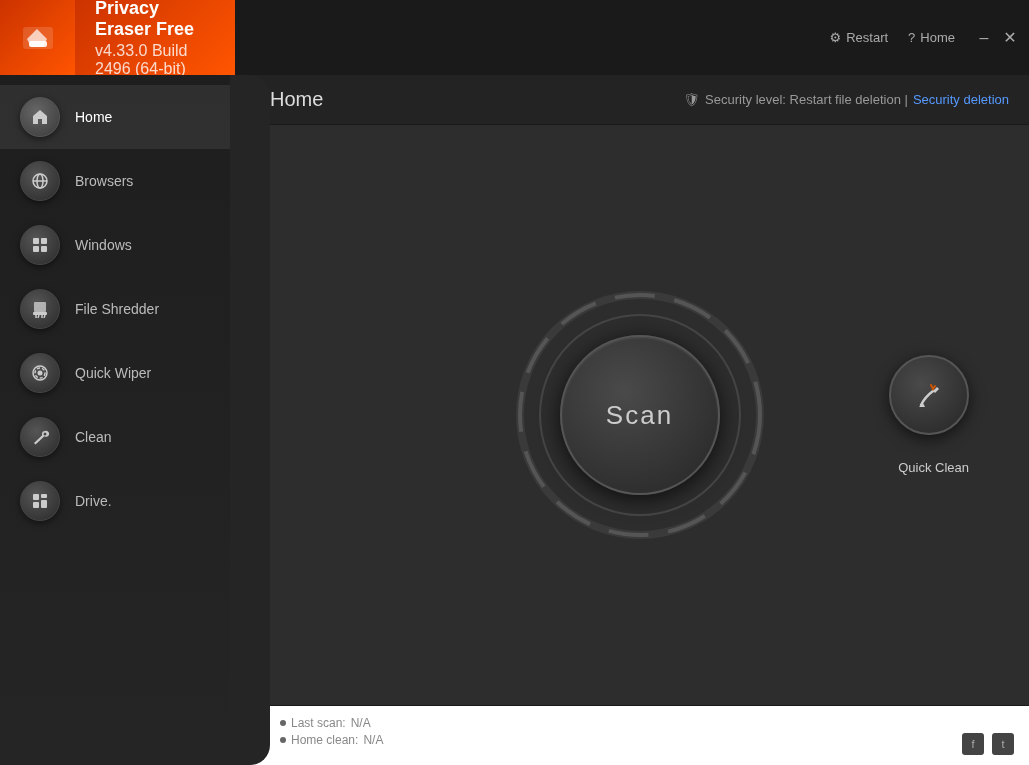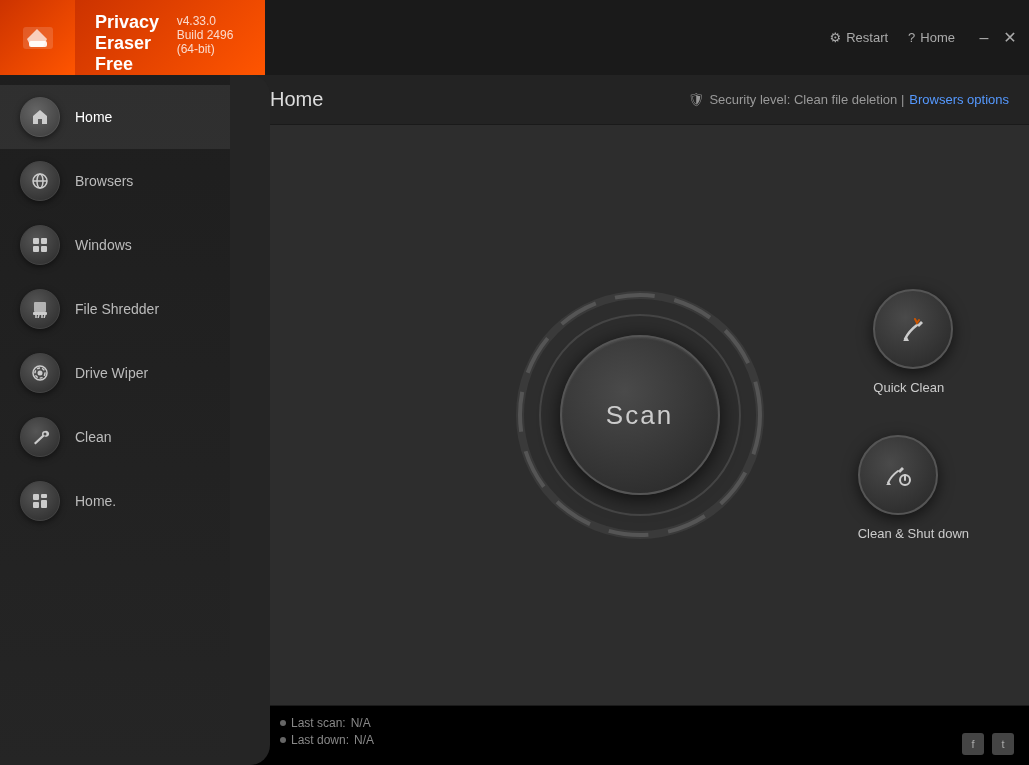--- a/index.html
+++ b/index.html
@@ -31,35 +31,35 @@
       align-items: center;
       justify-content: center;
       flex-shrink: 0;
     }
 
     #app-title-area {
       background: linear-gradient(135deg, #cc3300, #ff5500);
       height: 75px;
       padding: 12px 20px;
       display: flex;
-      flex-direction: row;
-      justify-content: center;
-      width: 190px;
+      flex-direction: column;
+      justify-content: center;
+      width: 160px;
       flex-shrink: 0;
     }
 
     #app-name {
       color: #fff;
       font-size: 18px;
       font-weight: bold;
     }
 
     #app-version {
       color: rgba(255,255,255,0.8);
-      font-size: 12px;
+      font-size: 16px;
       margin-top: 2px;
     }
 
     #titlebar-right {
       flex: 1;
       display: flex;
       align-items: center;
       justify-content: flex-end;
       padding: 0 10px;
       height: 40px;
@@ -249,22 +249,22 @@
       transform: translateY(-50%);
       display: flex;
       flex-direction: column;
       gap: 40px;
       align-items: center;
     }
 
     .action-item {
       display: flex;
       flex-direction: column;
-      align-items: flex-start;
-      gap: 11px;
+      align-items: flex-end;
+      gap: 25px;
       cursor: pointer;
     }
 
     .action-circle {
       width: 80px;
       height: 80px;
       border-radius: 50%;
       background: radial-gradient(circle at 40% 35%, #4a4a4a, #252525);
       border: 2px solid #555;
       display: flex;
@@ -279,21 +279,21 @@
     .action-label {
       color: #ccc;
       font-size: 13px;
       text-align: center;
     }
 
     
     #status-bar {
       height: 60px;
       padding: 10px 30px;
-      background: #000000;
+      background: #ffffff;
       border-top: 1px solid #1a1a1a;
     }
 
     .status-item {
       font-size: 12px;
       color: #888;
       display: flex;
       align-items: center;
       gap: 5px;
       margin-bottom: 3px;
@@ -426,51 +426,51 @@
         <span>File Shredder</span>
       </div>
       <div class="sidebar-item">
         <div class="sidebar-icon-circle">
           <svg width="18" height="18" viewBox="0 0 18 18" fill="none" stroke="currentColor" stroke-width="1.5">
             <circle cx="9" cy="9" r="7"></circle>
             <circle cx="9" cy="9" r="2.5" fill="currentColor" stroke="none"></circle>
             <circle cx="9" cy="9" r="5" stroke-dasharray="3 2"></circle>
           </svg>
         </div>
-        <span>Drive Wiper</span>
+        <span>Quick Wiper</span>
       </div>
       <div class="sidebar-item">
         <div class="sidebar-icon-circle">
           <svg width="18" height="18" viewBox="0 0 18 18" fill="currentColor">
             <path d="M14 3a3 3 0 0 0-3 3c0 .4.08.78.21 1.13L3 15l1.5 1.5 8.87-8.21A3 3 0 1 0 14 3zm0 4.5a1.5 1.5 0 1 1 0-3 1.5 1.5 0 0 1 0 3z"></path>
           </svg>
         </div>
         <span>Clean</span>
       </div>
       <div class="sidebar-item">
         <div class="sidebar-icon-circle">
           <svg width="18" height="18" viewBox="0 0 18 18" fill="currentColor">
             <rect x="2" y="2" width="6" height="6" rx="1"></rect>
             <rect x="10" y="2" width="6" height="4" rx="1"></rect>
             <rect x="2" y="10" width="6" height="6" rx="1"></rect>
             <rect x="10" y="8" width="6" height="8" rx="1"></rect>
           </svg>
         </div>
-        <span>Home.</span>
+        <span>Drive.</span>
       </div>
     </div>
 
   <div id="content">
 
     <div id="content-header">
       <span id="page-title">Home</span>
       <div id="security-info">
         <span>🛡</span>
-        <span>Security level: Clean file deletion |</span>
-        <a id="security-options-link">Browsers options</a>
+        <span>Security level: Restart file deletion |</span>
+        <a id="security-options-link">Security deletion</a>
       </div>
     </div>
 
     <div id="main-content">
 
       <div id="scan-area">
         <div id="scan-wrapper">
           <svg class="scan-arc-svg" viewBox="0 0 260 260">
 
             <circle cx="130" cy="130" r="120" fill="none" stroke="#3a3a3a" stroke-width="8"></circle>
@@ -489,44 +489,32 @@
             <div class="action-circle">
               <svg width="32" height="32" viewBox="0 0 32 32" fill="none">
     <path d="M8 26 Q12 18 20 12" stroke="#ccc" stroke-width="2.5" stroke-linecap="round"></path>
     <path d="M20 12 L24 8 L26 10 L22 14 Z" fill="#ccc"></path>
     <path d="M6 28 L10 24 L12 28 Z" fill="#ccc"></path>
     <path d="M18 6 L20 10 L22 7" stroke="#cc5500" stroke-width="2" stroke-linecap="round"></path>
   </svg>
             </div>
             <div class="action-label">Quick Clean</div>
           </div>
-          <div class="action-item">
-            <div class="action-circle">
-              <svg width="32" height="32" viewBox="0 0 32 32" fill="none">
-    <path d="M6 24 Q9 17 16 12" stroke="#ccc" stroke-width="2" stroke-linecap="round"></path>
-    <path d="M16 12 L20 8 L22 10 L18 14 Z" fill="#ccc"></path>
-    <path d="M4 26 L7 23 L9 26 Z" fill="#ccc"></path>
-    <circle cx="23" cy="21" r="5" stroke="#ccc" stroke-width="2" fill="none"></circle>
-    <line x1="23" y1="16" x2="23" y2="21" stroke="#ccc" stroke-width="2" stroke-linecap="round"></line>
-  </svg>
-            </div>
-            <div class="action-label">Clean &amp; Shut down</div>
-          </div>
         </div>
     </div>
 
     <div id="status-bar">
       <div class="status-item">
         <span class="status-dot"></span>
         <span>Last scan:</span>
         <span>N/A</span>
       </div>
       <div class="status-item">
         <span class="status-dot"></span>
-        <span>Last down:</span>
+        <span>Home clean:</span>
         <span>N/A</span>
       </div>
     </div>
 
     <div id="social-bar">
       <div class="social-icon">f</div>
       <div class="social-icon">t</div>
     </div>
 
   </div>

